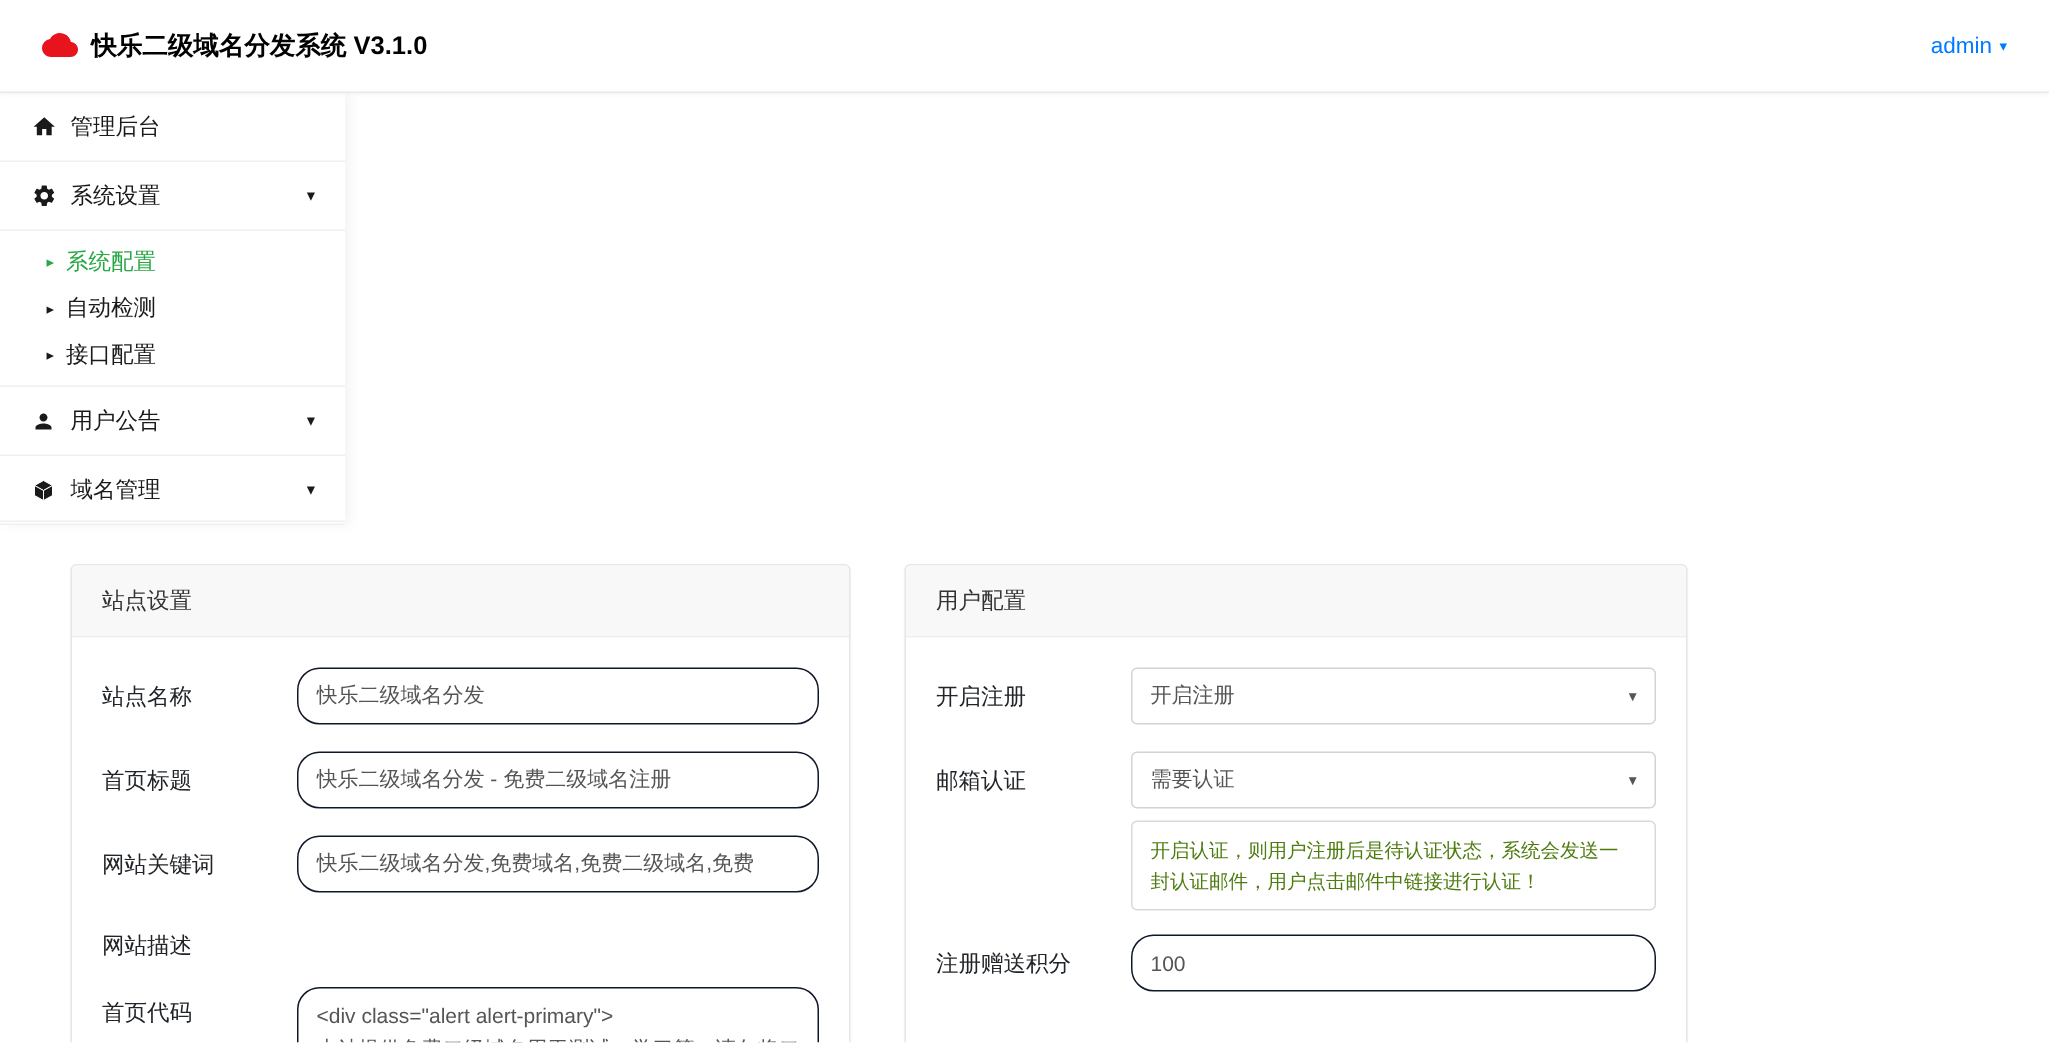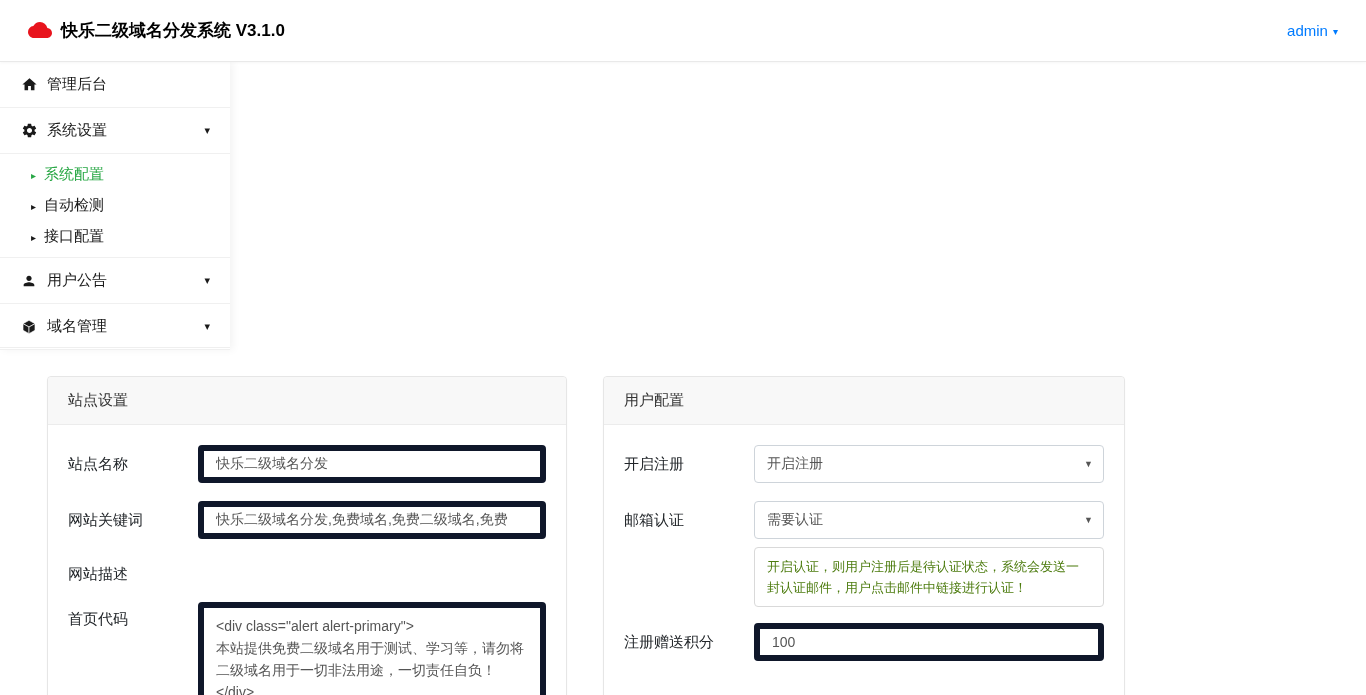--- a/index.html
+++ b/index.html
@@ -46,22 +46,22 @@
   .card-user { width: 522px; }
   .card-header { padding: 14px 20px; background: #f8f8f8;
     border-bottom: 1px solid #ececec; font-size: 15px; color: #333;
     border-radius: 4px 4px 0 0; }
   .card-body { padding: 20px; }
   .form-row { display: flex; align-items: center; margin-bottom: 18px; }
   .form-row.top { align-items: flex-start; }
   .form-row.top .form-label { padding-top: 8px; }
   .form-row.tight { margin-bottom: 8px; }
   .form-label { width: 130px; flex-shrink: 0; font-size: 15px; color: #212529; }
-  .form-control { flex: 1; min-width: 0; height: 38px; border: 6px solid #0f172a;
-    border-radius: 4px; padding: 0 12px; font-size: 14px; color: #555;
+  .form-control { flex: 1; min-width: 0; height: 38px; border: 1px solid #0f172a;
+    border-radius: 15px; padding: 0 12px; font-size: 14px; color: #555;
     background: #fff; outline: none; font-family: inherit; }
   textarea.form-control { height: auto; padding: 7px 12px; line-height: 22px;
     resize: vertical; }
   .ta-desc { min-height: 58px; }
   .ta-code { min-height: 130px; }
   .ta-notice { min-height: 140px; }
 
   .select { position: relative; flex: 1; min-width: 0; height: 38px;
     border: 1px solid #ced4da; border-radius: 4px; background: #fff;
     display: flex; align-items: center; padding: 0 26px 0 12px; font-size: 14px;
@@ -166,20 +166,24 @@
 
     <div class="card card-site">
       <div class="card-header">站点设置</div>
       <div class="card-body">
 
         <div class="form-row">
           <div class="form-label">站点名称</div>
           <input class="form-control" type="text" value="快乐二级域名分发" style="">
         </div>
 
+        <div class="form-row">
+          <div class="form-label">首页标题</div>
+          <input class="form-control" type="text" value="快乐二级域名分发 - 免费二级域名注册" style="">
+        </div>
 
         <div class="form-row">
           <div class="form-label">网站关键词</div>
           <input class="form-control" type="text" value="快乐二级域名分发,免费域名,免费二级域名,免费" style="">
         </div>
 
         <div class="form-row top">
           <div class="form-label">网站描述</div>
         </div>
 

